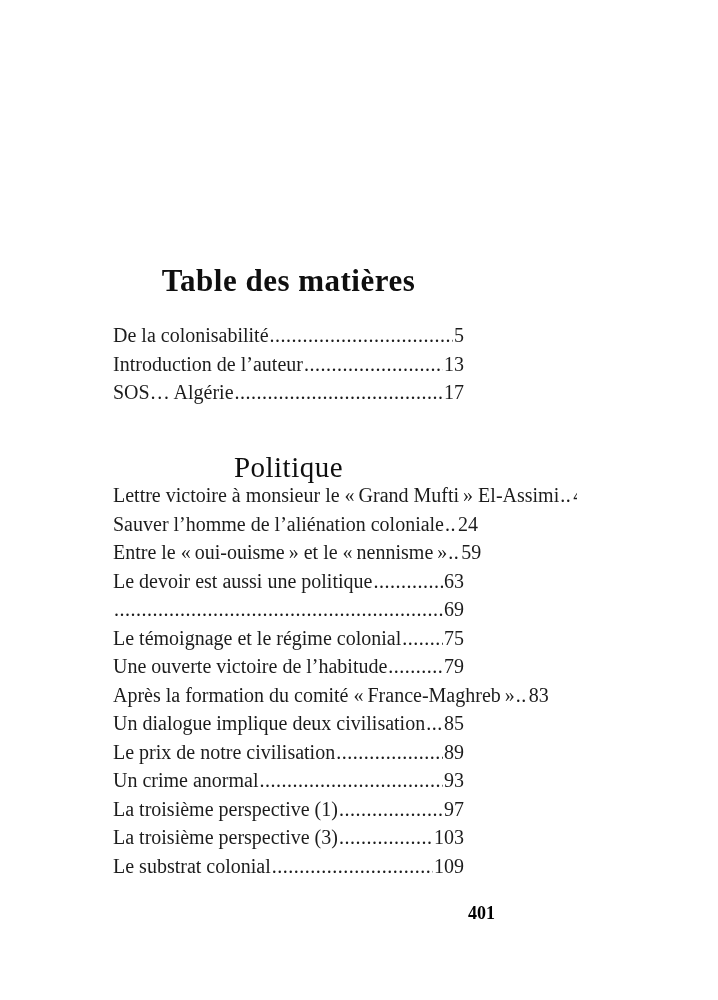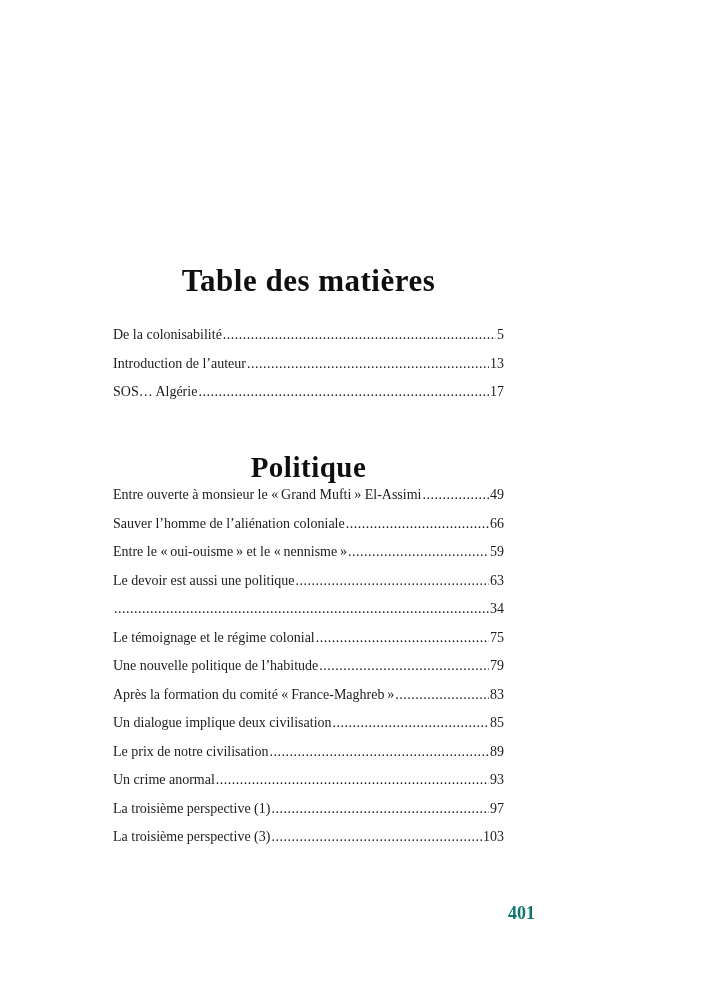--- a/index.html
+++ b/index.html
@@ -8,21 +8,20 @@
     background: #ffffff;
   }
   .book-page {
     position: relative;
     width: 577px;
     height: 1000px;
     background: #ffffff;
     font-family: "Liberation Serif", "DejaVu Serif", serif;
     color: #1c1c1c;
     overflow: hidden;
-    padding-left: 40px;
   }
   .page-title {
     position: absolute;
     top: 241px;
     left: 0;
     right: 0;
     text-align: center;
     font-size: 31px;
     line-height: 38px;
     font-weight: bold;
@@ -30,39 +29,39 @@
     letter-spacing: 0.5px;
   }
   .section-heading {
     position: absolute;
     top: 426px;
     left: 0;
     right: 0;
     text-align: center;
     font-size: 29px;
     line-height: 34px;
-    font-weight: bold;
+    font-weight: normal;
     color: #0f0f0f;
     letter-spacing: 0.5px;
   }
   .toc-list {
     position: absolute;
     left: 113px;
     right: 113px;
   }
   .toc-list.front {
     top: 321px;
   }
   .toc-list.main {
     top: 481px;
   }
   .toc-entry {
     display: flex;
     align-items: baseline;
-    font-size: 14px;
+    font-size: 20px;
     line-height: 28.5px;
     white-space: nowrap;
   }
   .toc-label {
     flex: 0 0 auto;
   }
   .toc-dots {
     flex: 1 1 auto;
     overflow: hidden;
     margin: 0 1px;
@@ -76,21 +75,21 @@
     flex: 0 0 auto;
     text-align: right;
   }
   .folio {
     position: absolute;
     top: 902px;
     right: 82px;
     font-size: 18px;
     line-height: 22px;
     font-weight: bold;
-    color: #0f766e;
+    color: #000000;
   }
 </style>
 </head>
 <body>
 
 <div class="book-page">
 
   <h1 class="page-title">Table des matières</h1>
 
   <div class="toc-list front">
@@ -111,56 +110,56 @@
     <span class="toc-dots"></span>
     <span class="toc-page">17</span>
   </div>
 </div>
 
   <h2 class="section-heading">Politique</h2>
 
   <div class="toc-list main">
 
   <div class="toc-entry">
-    <span class="toc-label">Entre ouverte à monsieur le « Grand Mufti » El-Assimi</span>
+    <span class="toc-label">Lettre victoire à monsieur le « Grand Mufti » El-Assimi</span>
     <span class="toc-dots"></span>
     <span class="toc-page">49</span>
   </div>
 
   <div class="toc-entry">
     <span class="toc-label">Sauver l’homme de l’aliénation coloniale</span>
     <span class="toc-dots"></span>
-    <span class="toc-page">66</span>
+    <span class="toc-page">24</span>
   </div>
 
   <div class="toc-entry">
     <span class="toc-label">Entre le « oui-ouisme » et le « nennisme »</span>
     <span class="toc-dots"></span>
     <span class="toc-page">59</span>
   </div>
 
   <div class="toc-entry">
     <span class="toc-label">Le devoir est aussi une politique</span>
     <span class="toc-dots"></span>
     <span class="toc-page">63</span>
   </div>
 
   <div class="toc-entry">
     <span class="toc-dots"></span>
-    <span class="toc-page">34</span>
+    <span class="toc-page">69</span>
   </div>
 
   <div class="toc-entry">
     <span class="toc-label">Le témoignage et le régime colonial</span>
     <span class="toc-dots"></span>
     <span class="toc-page">75</span>
   </div>
 
   <div class="toc-entry">
-    <span class="toc-label">Une nouvelle politique de l’habitude</span>
+    <span class="toc-label">Une ouverte victoire de l’habitude</span>
     <span class="toc-dots"></span>
     <span class="toc-page">79</span>
   </div>
 
   <div class="toc-entry">
     <span class="toc-label">Après la formation du comité « France-Maghreb »</span>
     <span class="toc-dots"></span>
     <span class="toc-page">83</span>
   </div>
 
@@ -187,17 +186,22 @@
     <span class="toc-dots"></span>
     <span class="toc-page">97</span>
   </div>
 
   <div class="toc-entry">
     <span class="toc-label">La troisième perspective (3)</span>
     <span class="toc-dots"></span>
     <span class="toc-page">103</span>
   </div>
 
+  <div class="toc-entry">
+    <span class="toc-label">Le substrat colonial</span>
+    <span class="toc-dots"></span>
+    <span class="toc-page">109</span>
+  </div>
 </div>
 
   <div class="folio">401</div>
 
 </div>
 
 </body></html>

